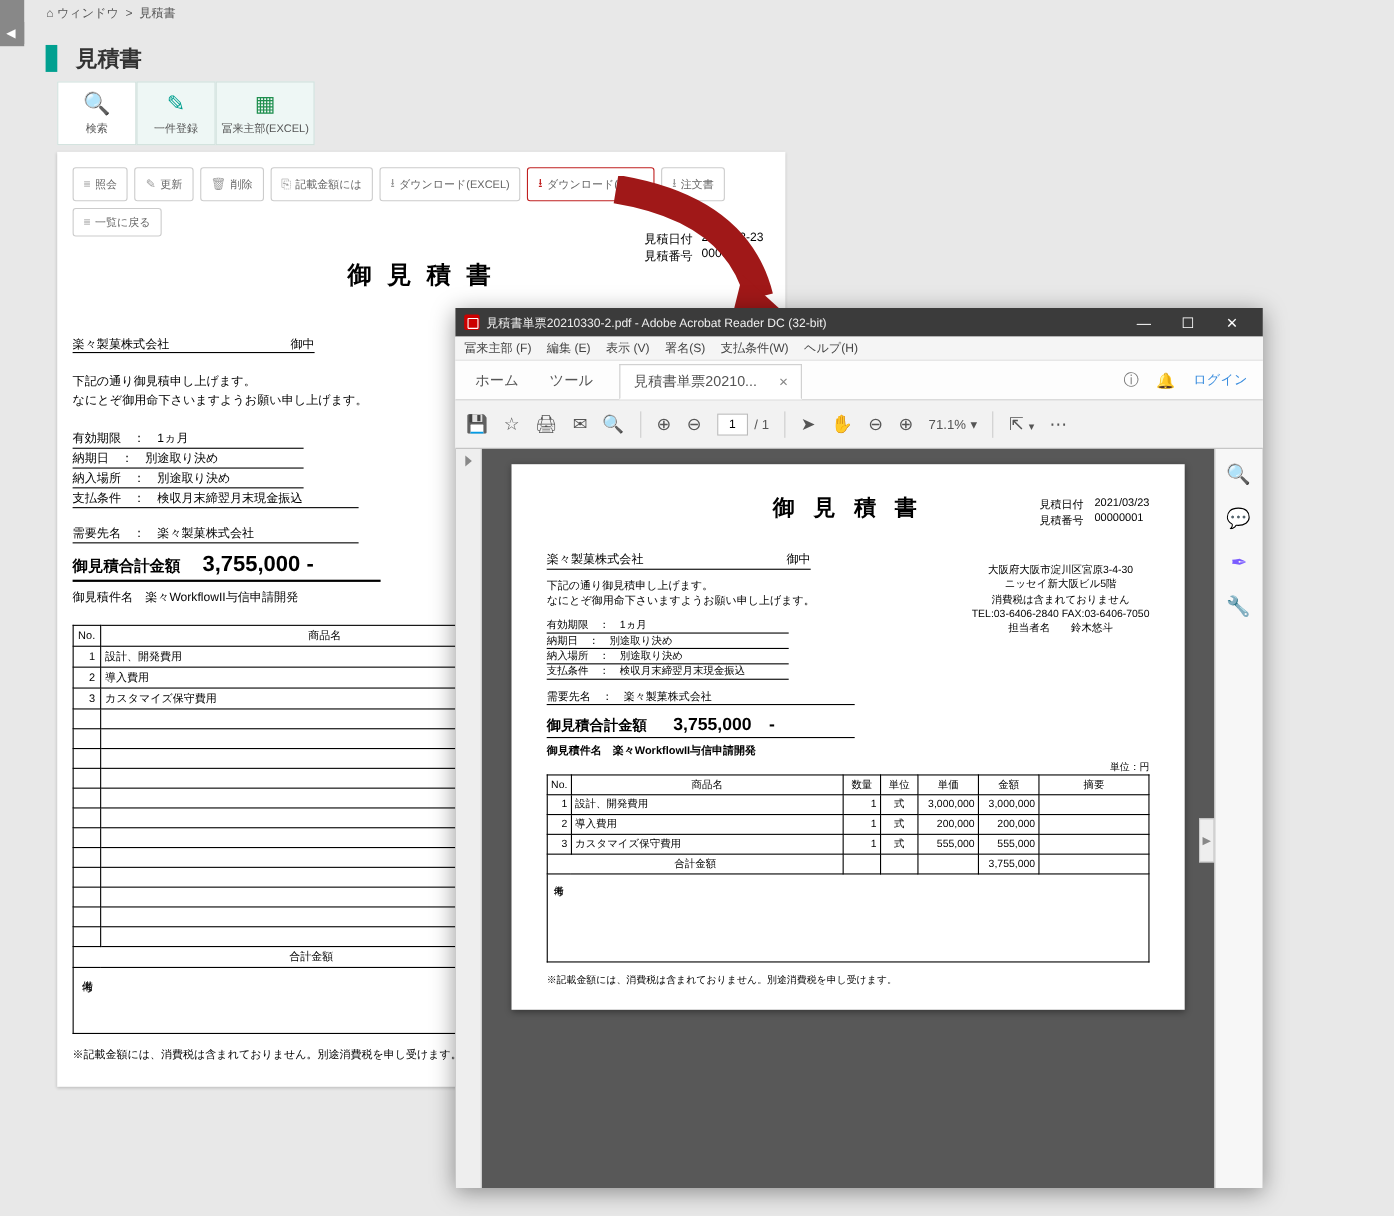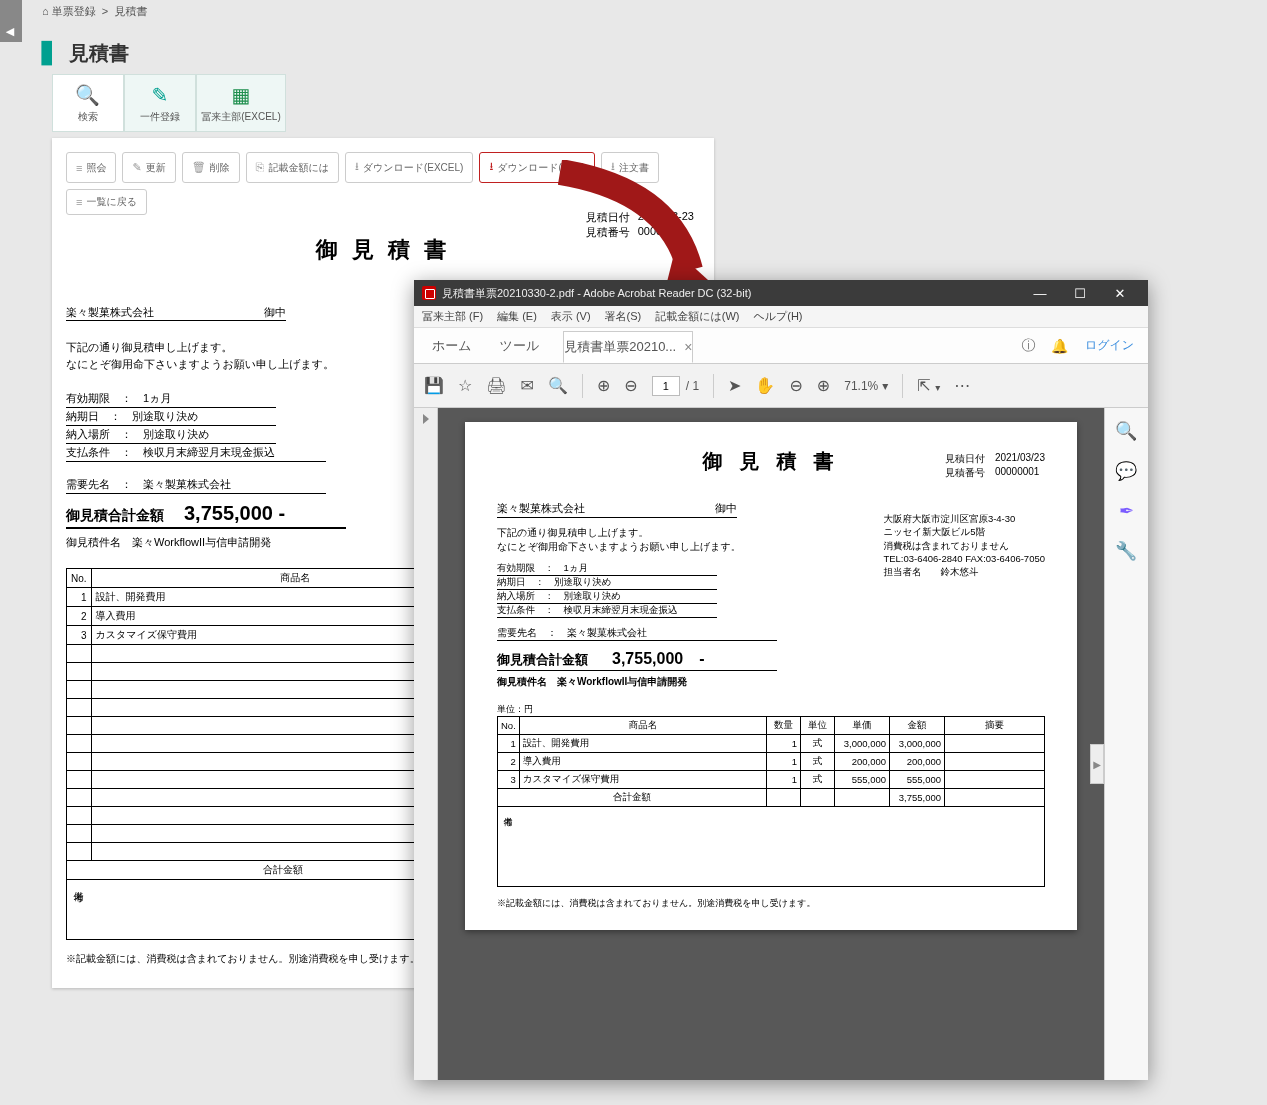--- a/index.html
+++ b/index.html
@@ -72,21 +72,21 @@
 .acro-title { height: 26px; background: #3b3b3b; color: #eee; display:flex; align-items:center; font-size: 11px; padding: 0 8px; }
 .acro-title .pdf-ico { width:14px; height:14px; background:#c00; margin-right:6px; display:inline-block; border-radius:2px; position:relative; }
 .acro-title .pdf-ico::after{content:"";position:absolute;left:3px;top:3px;width:8px;height:8px;border:1px solid #fff;border-radius:1px;}
 .acro-title .spacer { flex:1; }
 .acro-title .wbtn { width:40px; height:26px; display:flex; align-items:center; justify-content:center; font-size:13px; color:#fff; }
 
 .acro-menu { height: 22px; background: #f5f5f5; display:flex; align-items:center; font-size:11px; color:#444; padding: 0 8px; gap: 14px; border-bottom:1px solid #ddd; }
 
 .acro-tabs { height: 36px; background: #fdfdfd; display:flex; align-items:center; font-size:13px; padding: 0 14px; gap: 20px; border-bottom:1px solid #ccc; position:relative; }
 .acro-tab { color:#555; padding: 8px 4px; }
-.acro-tab.doc { border: 1px solid #ccc; border-bottom:1px solid #fff; padding: 6px 0; background:#fff; position:relative; top:1px; display:flex; align-items:center; gap:8px; }
+.acro-tab.doc { border: 1px solid #ccc; border-bottom:1px solid #fff; padding: 6px 12px; background:#fff; position:relative; top:1px; display:flex; align-items:center; gap:20px; }
 .acro-tab.doc .x { color:#888; font-size:14px; }
 .acro-tabs .right { margin-left:auto; display:flex; align-items:center; gap:16px; color:#777; font-size:14px; }
 .acro-tabs .login { color:#3a8dde; font-size:12px; }
 
 .acro-toolbar { height: 44px; background: #f2f2f2; border-bottom: 1px solid #ccc; display:flex; align-items:center; padding: 0 10px; gap: 14px; color:#555; font-size:16px; }
 .acro-toolbar .sep { width:1px; height:24px; background:#ccc; }
 .acro-toolbar .page-ind { display:flex; align-items:center; gap:6px; font-size:12px; }
 .acro-toolbar .page-ind input { width: 28px; height:20px; text-align:center; font-size:11px; border:1px solid #bbb; }
 .acro-toolbar .hand { color:#1a73e8; }
 .acro-toolbar .zoom-pct { font-size:12px; display:flex; align-items:center; gap:4px; }
@@ -99,49 +99,49 @@
 .acro-sidebar-right .ico-y { color:#f5c518; }
 .acro-sidebar-right .ico-p { color:#7b5cff; }
 .acro-collapse-right { position:absolute; right:44px; top:50%; width:14px; height:40px; background:#eee; border:1px solid #ccc; display:flex;align-items:center;justify-content:center; font-size:10px; color:#888; }
 
 .acro-page { margin: 14px auto; width: 612px; background:#fff; padding: 26px 32px 20px; font-size: 10px; color:#000; position:relative; box-shadow: 0 2px 6px rgba(0,0,0,0.4); }
 .acro-page .title { text-align:center; font-size:20px; font-weight:bold; letter-spacing: 6px; font-family: "MS Mincho", serif; }
 .acro-page .meta-r { position:absolute; right:32px; top:30px; font-size:10px; }
 .acro-page .meta-r div { display:flex; gap:10px; }
 .acro-page .party { margin-top: 26px; border-bottom:1px solid #000; width: 240px; display:flex; justify-content:space-between; padding-bottom:1px; font-size:11px; }
 .acro-page .salu { margin-top:8px; line-height:1.4; }
-.acro-page .addr-r { position:absolute; right:32px; top: 90px; text-align:left; line-height:1.4; font-size:9.5px; }
+.acro-page .addr-r { position:absolute; right:32px; top: 90px; text-align:center; line-height:1.4; font-size:9.5px; }
 .acro-page .terms2 { margin-top: 8px; font-size:9.5px; }
 .acro-page .terms2 .tr { border-bottom:1px solid #000; width: 220px; padding:0; }
 .acro-page .demand2 { margin-top:8px; border-bottom:1px solid #000; width: 280px; font-size:10px; }
 .acro-page .total2 { margin-top:8px; border-bottom:1.5px solid #000; width: 280px; display:flex; align-items:baseline; gap:24px; font-size:13px; font-weight:bold; }
 .acro-page .total2 .amt { font-size:16px; }
 .acro-page .itemname2 { margin-top:4px; font-size:10px; font-weight:bold; }
-.acro-page .unit-label { font-size:9px; margin-top:14px; }
+.acro-page .unit-label { text-align:right; font-size:9px; margin-top:2px; }
 
 .acro-table { width:100%; border-collapse:collapse; font-size:9.5px; }
 .acro-table th, .acro-table td { border:1px solid #000; padding:2px 3px; height:16px; }
 .acro-table th { font-weight:normal; text-align:center; }
 .acro-table .num{text-align:right;} .acro-table .ctr{text-align:center;} .acro-table .lft{text-align:left;}
 .acro-remarks { border:1px solid #000; border-top:none; height: 80px; position:relative; font-size:9px; }
 .acro-remarks .rl { position:absolute; left:3px; top:3px; writing-mode:vertical-rl; }
 .acro-disc { margin-top:10px; font-size:9px; }
 
 .acro-scroll-area { flex:1; overflow:auto; }
 </style>
 </head>
 <body>
 
 <div class="side-stub">
   <div class="collapse">◀</div>
 </div>
 
 <div class="breadcrumb">
   <span class="home-icon">⌂</span>
-  <span>単票登録</span>
+  <span>ウィンドウ</span>
   &nbsp;&gt;&nbsp;
   <span>見積書</span>
 </div>
 
 <div class="page-title">
   <span class="folder-icon">▋</span>
   <span>見積書</span>
 </div>
 
 <div class="tab-bar">
@@ -411,21 +411,21 @@
     <span class="spacer"></span>
     <span class="wbtn">—</span>
     <span class="wbtn">☐</span>
     <span class="wbtn close">✕</span>
   </div>
   <div class="acro-menu">
     <span>冨来主部 (F)</span>
     <span>編集 (E)</span>
     <span>表示 (V)</span>
     <span>署名(S)</span>
-    <span>記載金額には(W)</span>
+    <span>支払条件(W)</span>
     <span>ヘルプ(H)</span>
   </div>
   <div class="acro-tabs">
     <span class="acro-tab">ホーム</span>
     <span class="acro-tab">ツール</span>
     <span class="acro-tab doc">
       <span>見積書単票20210...</span>
       <span class="x">×</span>
     </span>
     <div class="right">

